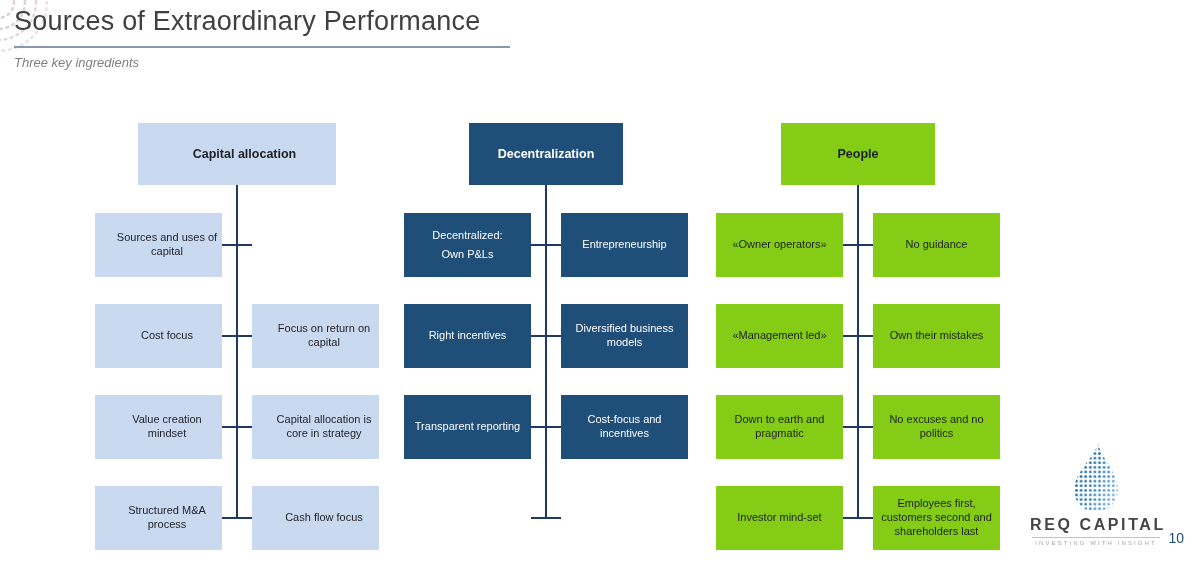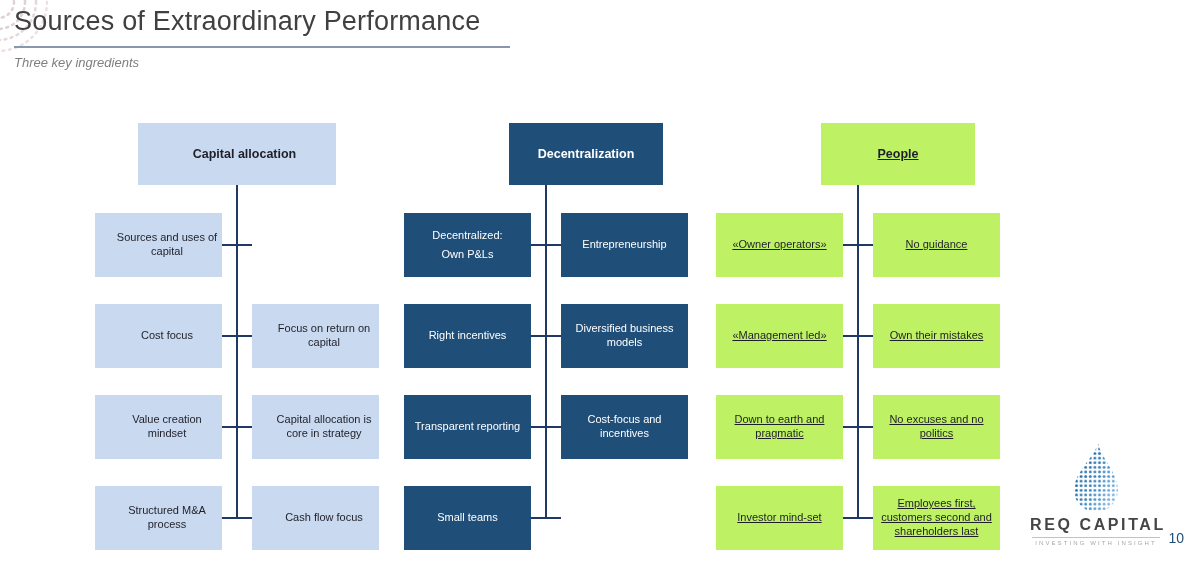--- a/index.html
+++ b/index.html
@@ -27,34 +27,34 @@
   .col1{left:95px;}
   .col2{left:404px;}
   .col3{left:716px;}
   .hdr{
     position:absolute;top:0;height:62px;
     display:flex;align-items:center;justify-content:center;
     font-weight:bold;font-size:12.5px;text-align:center;
     box-sizing:border-box;padding:2px 6px;
   }
   .hdr.wide{left:43px;width:198px;}
-  .hdr.narrow{left:65px;width:154px;margin-left:40px;}
+  .hdr.narrow{left:65px;width:154px;}
   .box{
     position:absolute;width:127px;height:64px;
     display:flex;align-items:center;justify-content:center;
     text-align:center;font-size:11px;line-height:1.25;
     box-sizing:border-box;padding:3px 4px;white-space:pre-line;
   }
   .box.l{left:0;}
   .box.r{left:157px;}
   .r1{top:90px;}.r2{top:181px;}.r3{top:272px;}.r4{top:363px;}
   .spread{line-height:1.75;}
   .light-blue{background:#C9D9F0;color:#1F1F28;padding-left:21px;}
   .dark-blue{background:#1F4E79;color:#FFFFFF;}
-  .gray{background:#bef264;color:#1F1F28;text-decoration:underline;}
+  .gray{background:#84cc16;color:#1F1F28;}
   .vline{
     position:absolute;left:141px;top:62px;width:2px;height:334px;
     background:#1F3864;
   }
   .hline{
     position:absolute;left:127px;width:30px;height:2px;background:#1F3864;
   }
   .hl1{top:121px;}.hl2{top:212px;}.hl3{top:303px;}.hl4{top:394px;}
   
   .logo{
@@ -114,21 +114,20 @@
   <div class="hline hl3"></div>
   <div class="hline hl4"></div>
   <div class="hdr narrow dark-blue">Decentralization</div>
   <div class="box dark-blue r r1">Entrepreneurship</div>
   <div class="box dark-blue l r1 spread">Decentralized:
 Own P&amp;Ls</div>
   <div class="box dark-blue l r2">Right incentives</div>
   <div class="box dark-blue r r2">Diversified business models</div>
   <div class="box dark-blue l r3">Transparent reporting</div>
   <div class="box dark-blue r r3">Cost-focus and incentives</div>
-  <div class="box dark-blue l r4">Small teams</div>
 </div>
 
 <div class="column col3">
   <div class="vline"></div>
   <div class="hline hl1"></div>
   <div class="hline hl2"></div>
   <div class="hline hl3"></div>
   <div class="hline hl4"></div>
   <div class="hdr narrow gray">People</div>
   <div class="box gray l r1">«Owner operators»</div>

